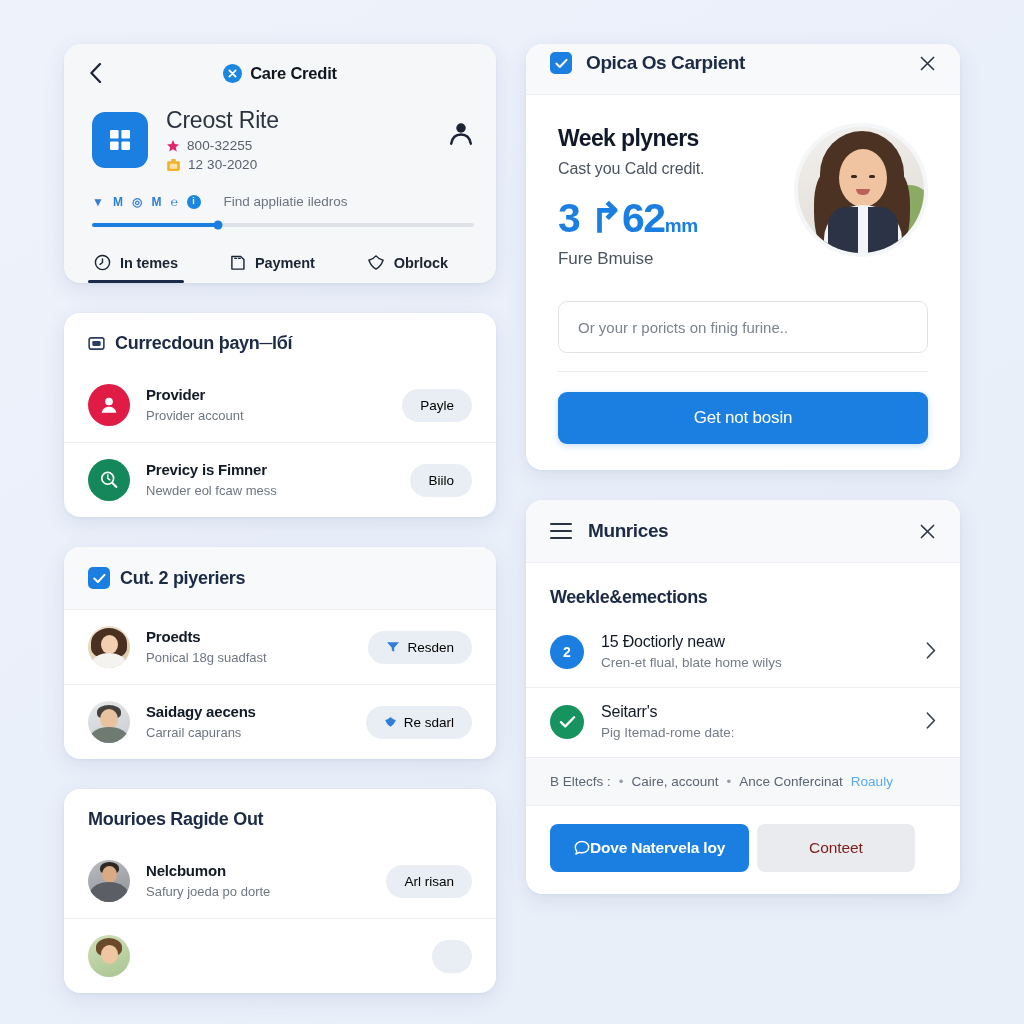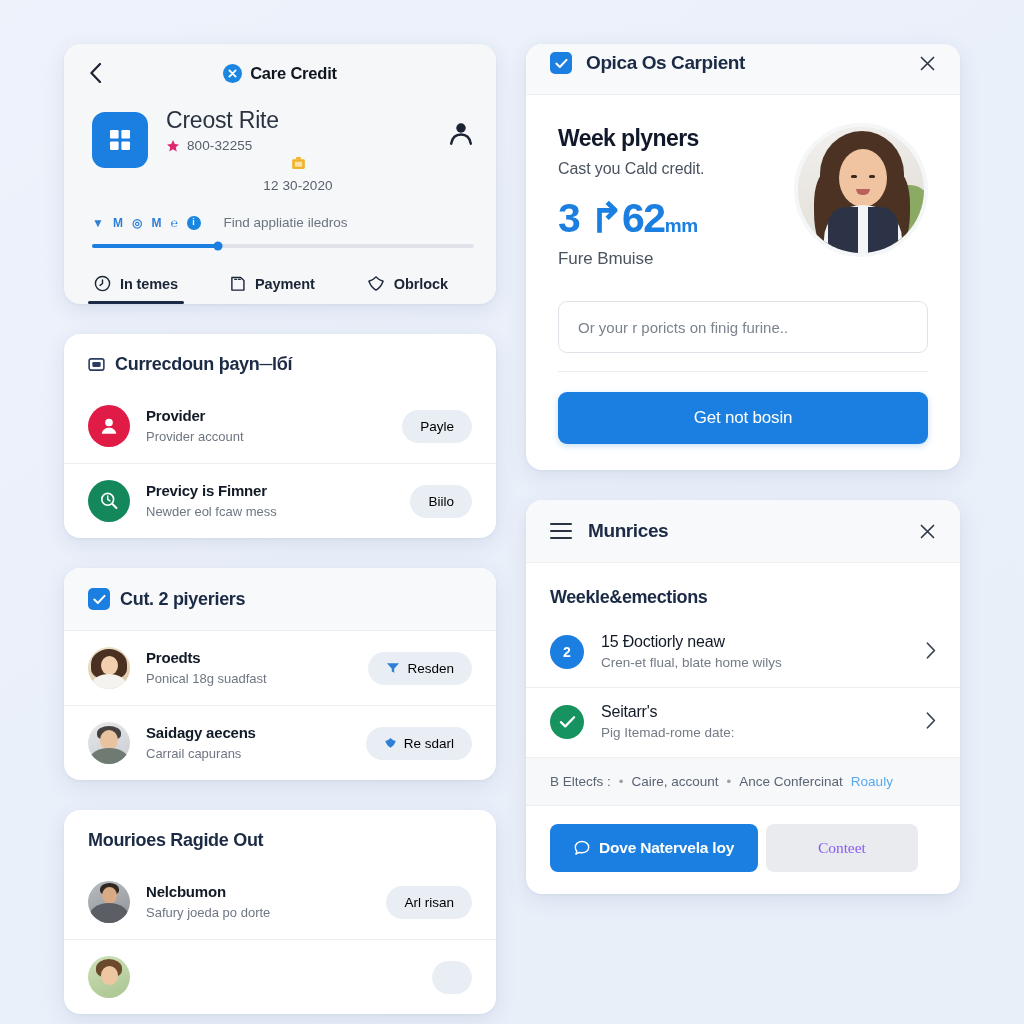--- a/index.html
+++ b/index.html
@@ -76,21 +76,21 @@
     background: #1a7fe0;
     display: flex; align-items: center; justify-content: center;
     flex: 0 0 auto; margin-top: 6px;
   }
   .biz-meta { flex: 1 1 auto; min-width: 0; padding-top: 2px; }
   .biz-name {
     font-size: 23px; font-weight: 400; color: #2a3340;
     letter-spacing: -0.2px; line-height: 1.12; margin-bottom: 3px;
   }
   .meta-line { display: flex; align-items: center; gap: 7px; line-height: 1.35; }
-  .meta-line + .meta-line { margin-top: 1px; flex-direction: column; }
+  .meta-line + .meta-line { margin-top: 1px; }
   .meta-text { font-size: 13.5px; color: #565f6c; letter-spacing: 0.1px; }
   .person-icon { flex: 0 0 auto; margin-top: 14px; }
 
   .mini-icons-row {
     display: flex; align-items: center; gap: 9px;
     margin-top: 20px;
   }
   .mini-ico { font-size: 12px; color: #2f7fd6; font-weight: 700; line-height: 1; }
   .mini-ico.circle {
     width: 14px; height: 14px; border-radius: 50%;
@@ -283,34 +283,34 @@
     border-bottom: 1px solid #eceef2;
     font-size: 13.5px; color: #5a6472;
   }
   .br-links .dot { color: #98a0ac; }
   .br-links a { color: #5a6472; text-decoration: none; cursor: pointer; }
   .br-links a.hi { color: #5aa9ec; }
 
   .br-actions { display: flex; gap: 8px; padding: 18px 24px 22px; }
   .btn-blue {
     flex: 0 0 auto;
-    display: inline-flex; align-items: center; justify-content: center; gap: 9px;
+    display: inline-flex; align-items: center; justify-content: center; 
     background: #1a7fe0; color: #fff;
     border: none; border-radius: 8px;
     padding: 15px 24px;
     font-family: "Liberation Sans", sans-serif;
     font-size: 15.5px; font-weight: 700; letter-spacing: -0.2px;
     cursor: pointer;
   }
   .btn-grey {
     flex: 0 0 auto;
-    background: #e9ebee; color: #8b5cf6;
+    background: #e9ebee; color: #7f1d1d;
     border: none; border-radius: 8px;
     padding: 15px 52px;
-    font-family: Liberation Serif, serif;
+    font-family: Liberation Sans, sans-serif;
     font-size: 15.5px; letter-spacing: -0.1px;
     cursor: pointer;
     text-align: center;
   }
 
   
   .ph { width: 100%; height: 100%; position: relative; overflow: hidden; }
   .ph .bg    { position: absolute; inset: 0; }
   .ph .head  { position: absolute; border-radius: 50%; }
   .ph .body  { position: absolute; border-radius: 50% 50% 0 0 / 70% 70% 0 0; }

